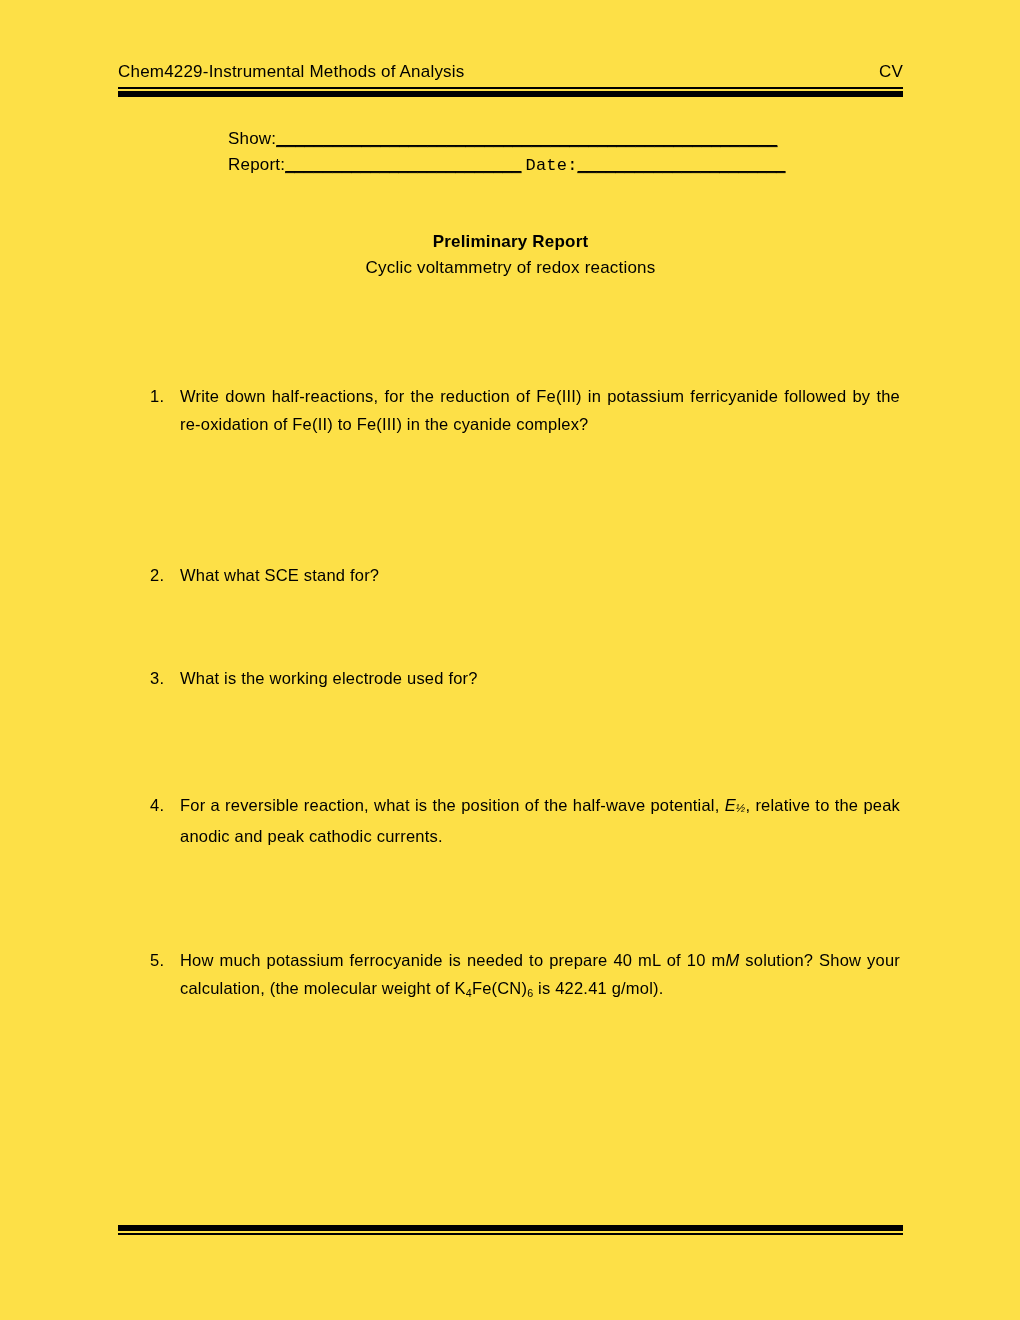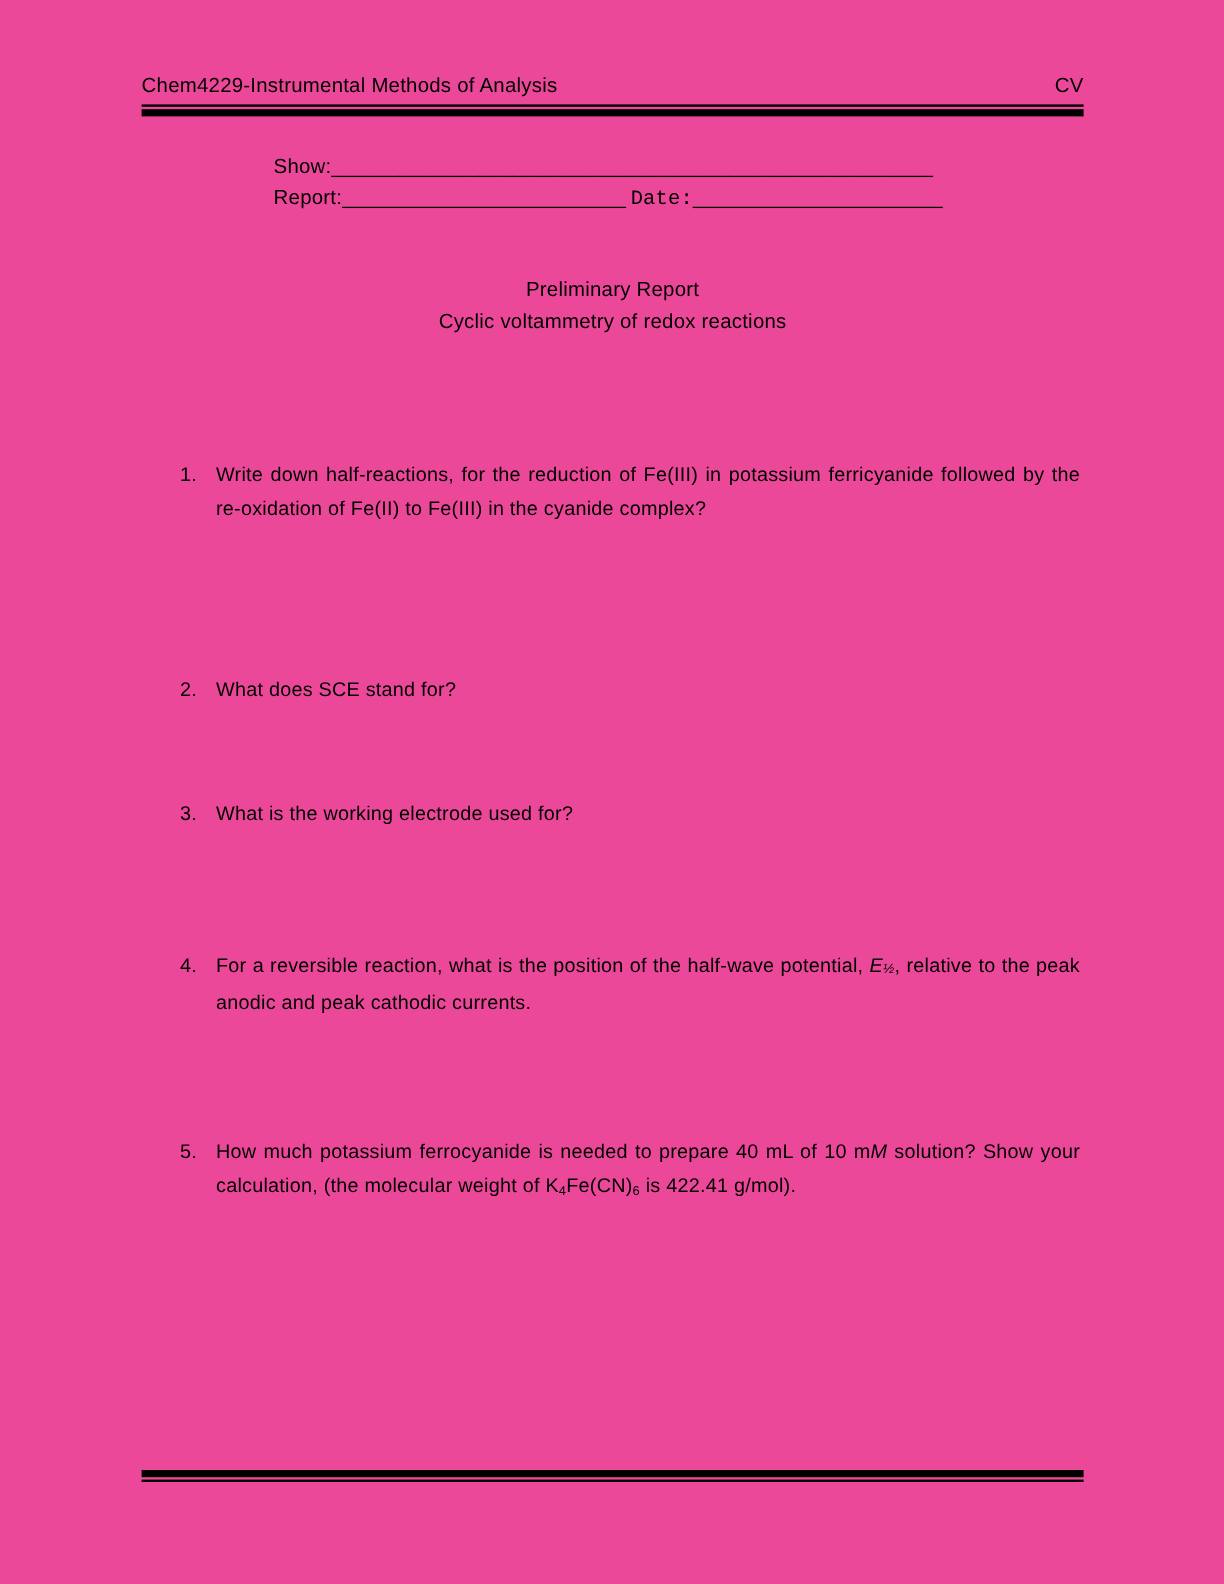--- a/index.html
+++ b/index.html
@@ -1,20 +1,20 @@
 <!DOCTYPE html>
 <html><head>
 <meta charset="utf-8">
 <style>
   html, body { margin: 0; padding: 0; background: #e8e8e8; }
   .page {
     position: relative;
     width: 1020px;
     height: 1320px;
-    background: #ec4899;
+    background: #fde047;
     color: #000000;
     font-family: "Liberation Sans", sans-serif;
     margin: 0 auto;
     overflow: hidden;
   }
 
   
   .header-row {
     position: absolute;
     left: 118px;
@@ -34,35 +34,35 @@
 
   
   .fields {
     position: absolute;
     left: 228px;
     top: 126px;
     font-size: 17px;
     letter-spacing: 0.2px;
   }
   .field-row { white-space: nowrap; line-height: 26px; }
-  .blank-line { letter-spacing: 0; }
+  .blank-line { letter-spacing: 0; text-decoration: underline; }
   .date-label { margin-left: 4px; font-family: Liberation Mono, monospace; }
 
   
   .title-block {
     position: absolute;
     left: 118px;
     width: 785px;
     top: 229px;
     text-align: center;
     font-size: 17px;
     line-height: 26px;
     letter-spacing: 0.2px;
   }
-  .title-bold { font-weight: normal; }
+  .title-bold { font-weight: bold; }
 
   
   .question {
     position: absolute;
     left: 150px;
     width: 750px;
     display: flex;
     font-size: 16.5px;
     line-height: 28px;
     letter-spacing: 0.2px;
@@ -105,21 +105,21 @@
     <div>Cyclic voltammetry of redox reactions</div>
   </div>
 
   <div class="question q1">
     <span class="q-num">1.</span>
     <span class="q-text"><span>Write down half-reactions, for the reduction of Fe(III) in potassium ferricyanide followed by the re-oxidation of Fe(II) to Fe(III) in the cyanide complex?</span></span>
   </div>
 
   <div class="question q2">
     <span class="q-num">2.</span>
-    <span class="q-text"><span>What does SCE stand for?</span></span>
+    <span class="q-text"><span>What what SCE stand for?</span></span>
   </div>
 
   <div class="question q3">
     <span class="q-num">3.</span>
     <span class="q-text"><span>What is the working electrode used for?</span></span>
   </div>
 
   <div class="question q4">
     <span class="q-num">4.</span>
     <span class="q-text"><span>For a reversible reaction, what is the position of the half-wave potential, </span><span class="italic">E</span><span class="half">½</span><span>, relative to the peak anodic and peak cathodic currents.</span></span>

